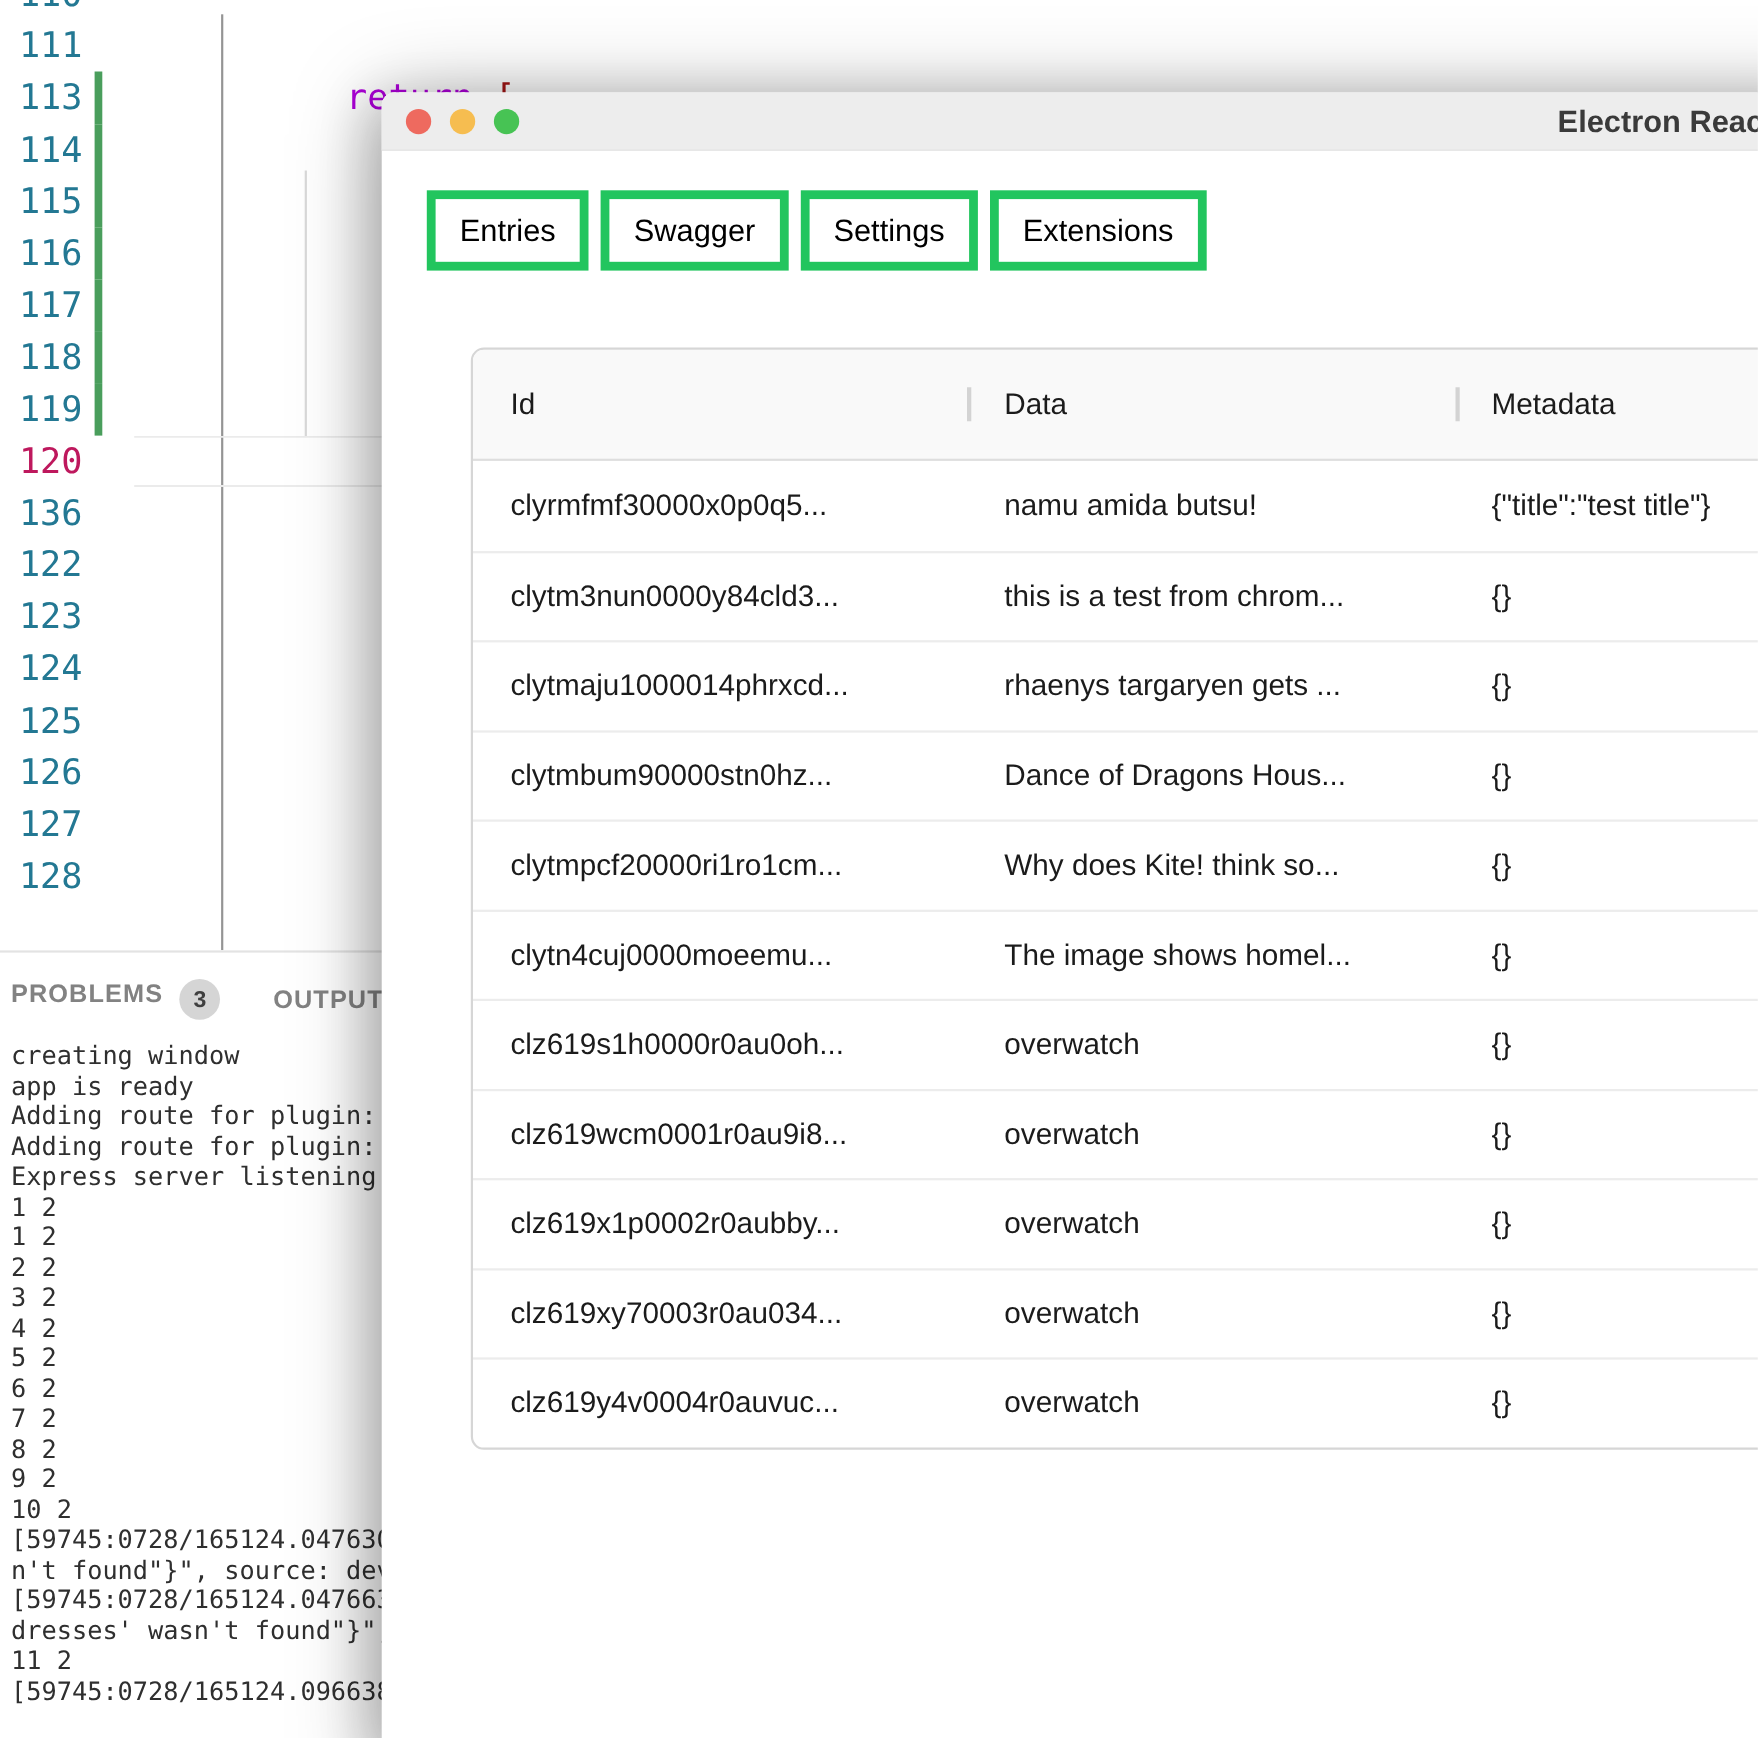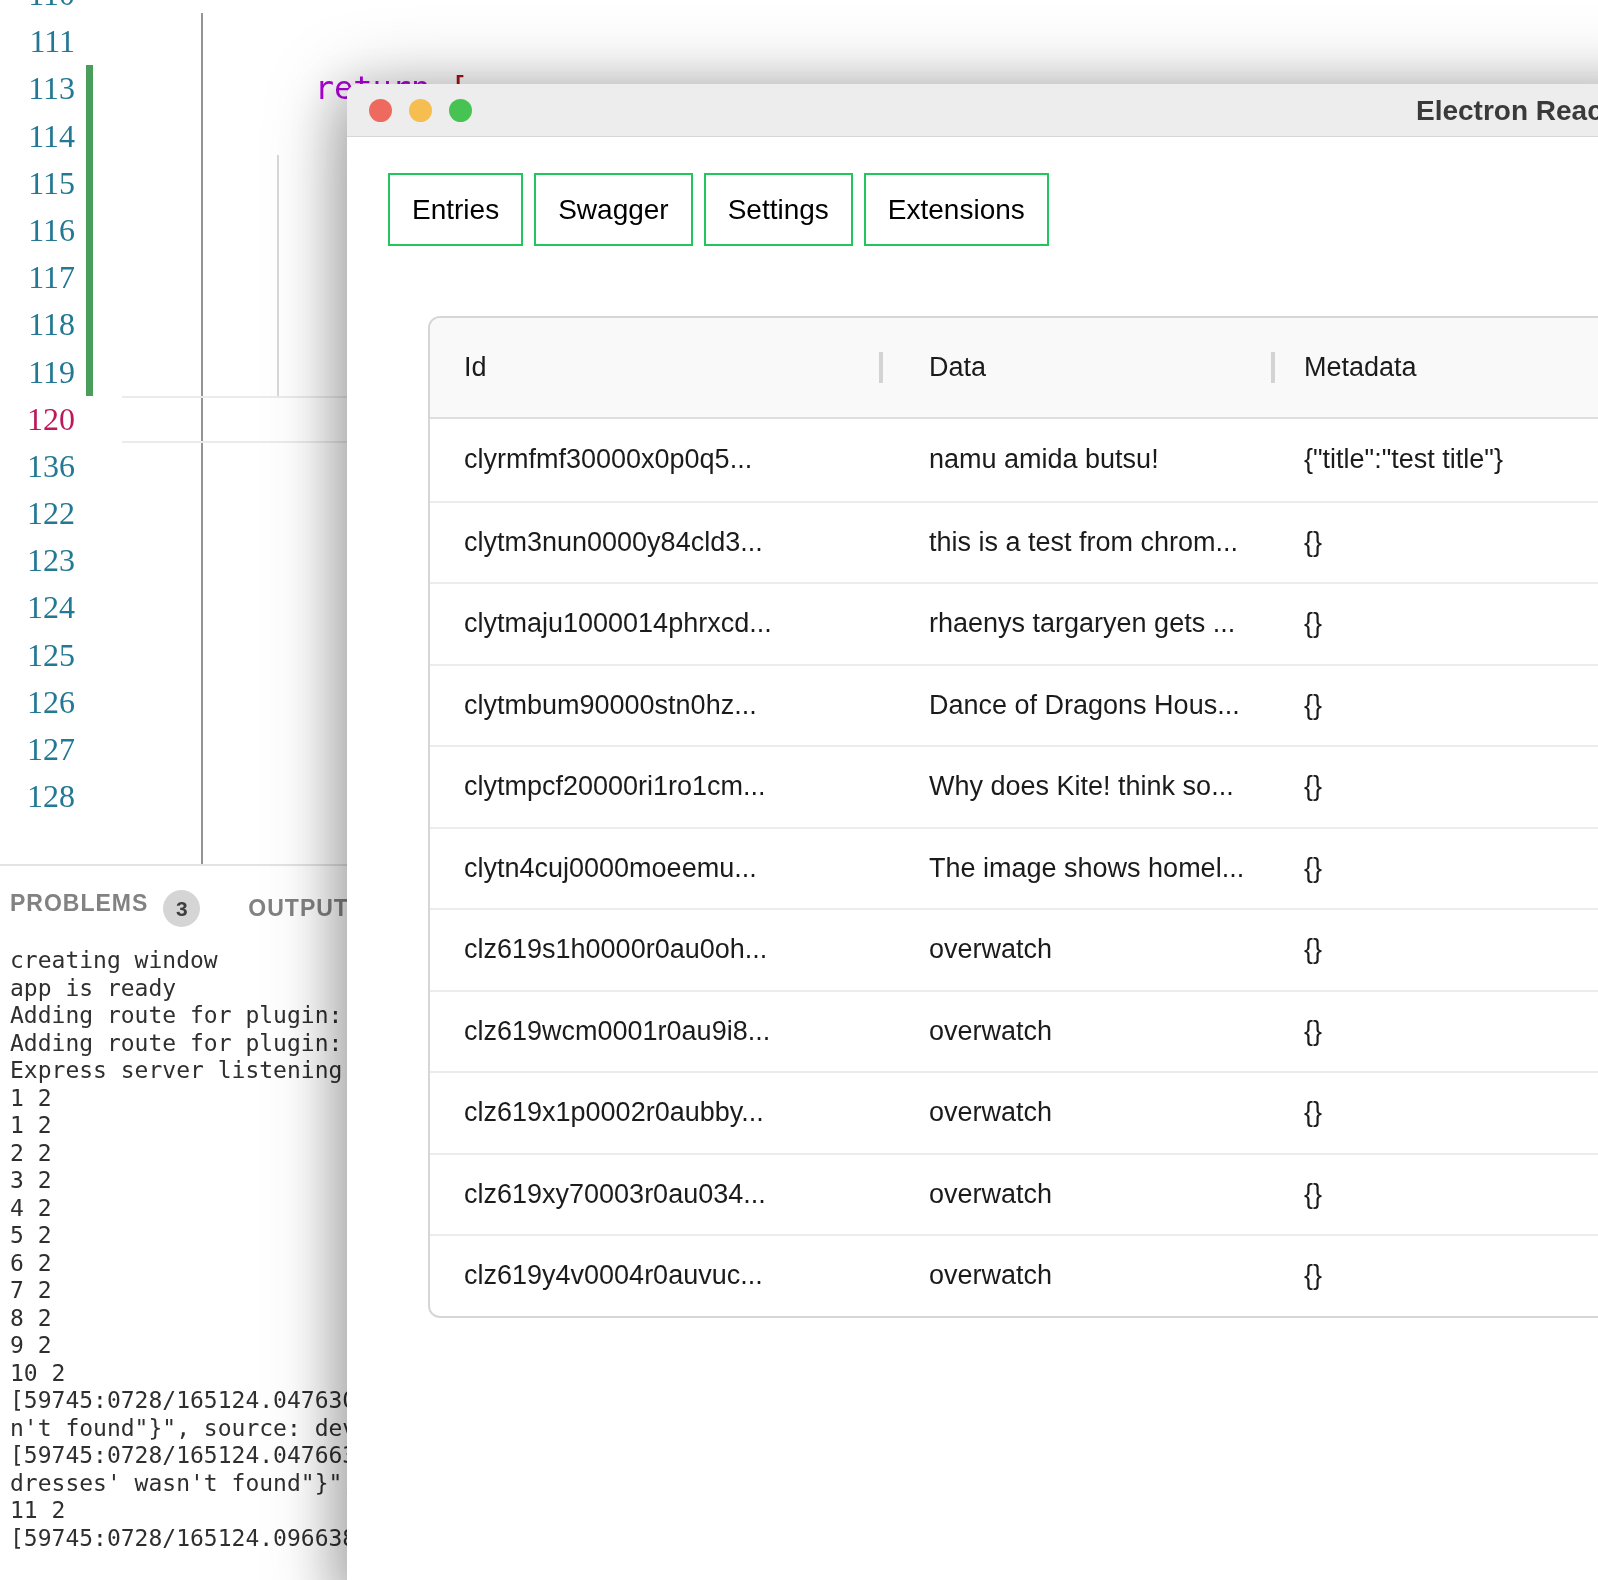--- a/index.html
+++ b/index.html
@@ -8,21 +8,21 @@
 
   
   .vscode { position:absolute; inset:0; background:#fff; }
   .code-area { position:absolute; left:0; top:0; right:0; height:864px; overflow:hidden; background:#fff; }
   .indent-guide { position:absolute; width:2px; }
   .g1 { left:201px; top:13px; height:851px; background:#949494; }
   .g2 { left:277px; top:155px; height:242px; background:#d9d9d9; }
   .codelines { position:absolute; left:0; top:-29px; right:0; }
   .cline { display:flex; height:47.2px; line-height:47.2px;
            font-family:"DejaVu Sans Mono", monospace; font-size:32px; white-space:pre; }
-  .cline .num { width:75px; flex:none; text-align:right; color:#237893;font-family:Liberation Serif, serif; }
+  .cline .num { width:75px; flex:none; text-align:right; color:#237893; }
   .cline.current .num { color:#be185d; }
   .cline .gut { width:47px; flex:none; position:relative; }
   .gut.added::after { content:""; position:absolute; left:11px; top:0; bottom:0; width:7px; background:#4a9e5c; }
   .cline .code { flex:1; white-space:pre; color:#000; }
   .cline.current .code { box-shadow: inset 0 2px 0 #ebebeb, inset 0 -2px 0 #ebebeb; }
   .tok-plain { color:#000; }
   .tok-keyword { color:#af00db; }
   .tok-string { color:#a31515; }
   .tok-brace-blue { color:#0431fa; }
   .tok-brace-green { color:#319331; }
@@ -45,29 +45,29 @@
   .titlebar { height:53px; background:#ededed; border-radius:12px 0 0 0; border-bottom:1px solid #d6d6d6; position:relative; }
   .lights { position:absolute; left:22px; top:15px; display:flex; gap:17px; }
   .light { width:23px; height:23px; border-radius:50%; display:inline-block; cursor:pointer; }
   .light.red { background:#ee6a5f; }
   .light.yellow { background:#f6bd50; }
   .light.green { background:#47c354; }
   .win-title { position:absolute; left:1069px; top:0; line-height:53px; font-size:28px; font-weight:bold;
                color:#3a3a3a; white-space:nowrap; }
 
   .tabs { display:flex; gap:11px; margin:36px 0 0 41px; align-items:flex-start; }
-  .tab { height:73px; border:2px solid #22c55e; background:#fff; padding:0 22px; display:flex;
+  .tab { height:73px; border:8px solid #22c55e; background:#fff; padding:0 22px; display:flex;
          align-items:center; font-family:"Liberation Sans", sans-serif; font-size:28px; color:#000; cursor:pointer; }
 
   .table { margin:70px -20px 0 81px; border:2px solid #d6d6d6; border-radius:12px; overflow:hidden; background:#fff; }
   .thead { display:flex; height:101px; background:#f9f9f9; border-bottom:2px solid #dedede;
            align-items:center; font-size:27px; color:#1b1b1b; }
   .cell { white-space:nowrap; overflow:hidden; position:relative; }
   .c1 { width:449px; padding-left:34px; flex:none; }
-  .c2 { width:392px; padding-left:50px; flex:none; }
+  .c2 { width:444px; padding-left:34px; flex:none; }
   .c3 { flex:1; padding-left:33px; }
   .thead .sep::before { content:""; position:absolute; left:0; top:50%; margin-top:-18px;
                         width:4px; height:37px; background:#d3d3d3; }
   .trow { display:flex; height:81.5px; align-items:center; font-size:27px; color:#1b1b1b; }
   .trow + .trow { border-top:2px solid #ececec; }
 </style>
 </head>
 <body>
 
 <div class="vscode">

